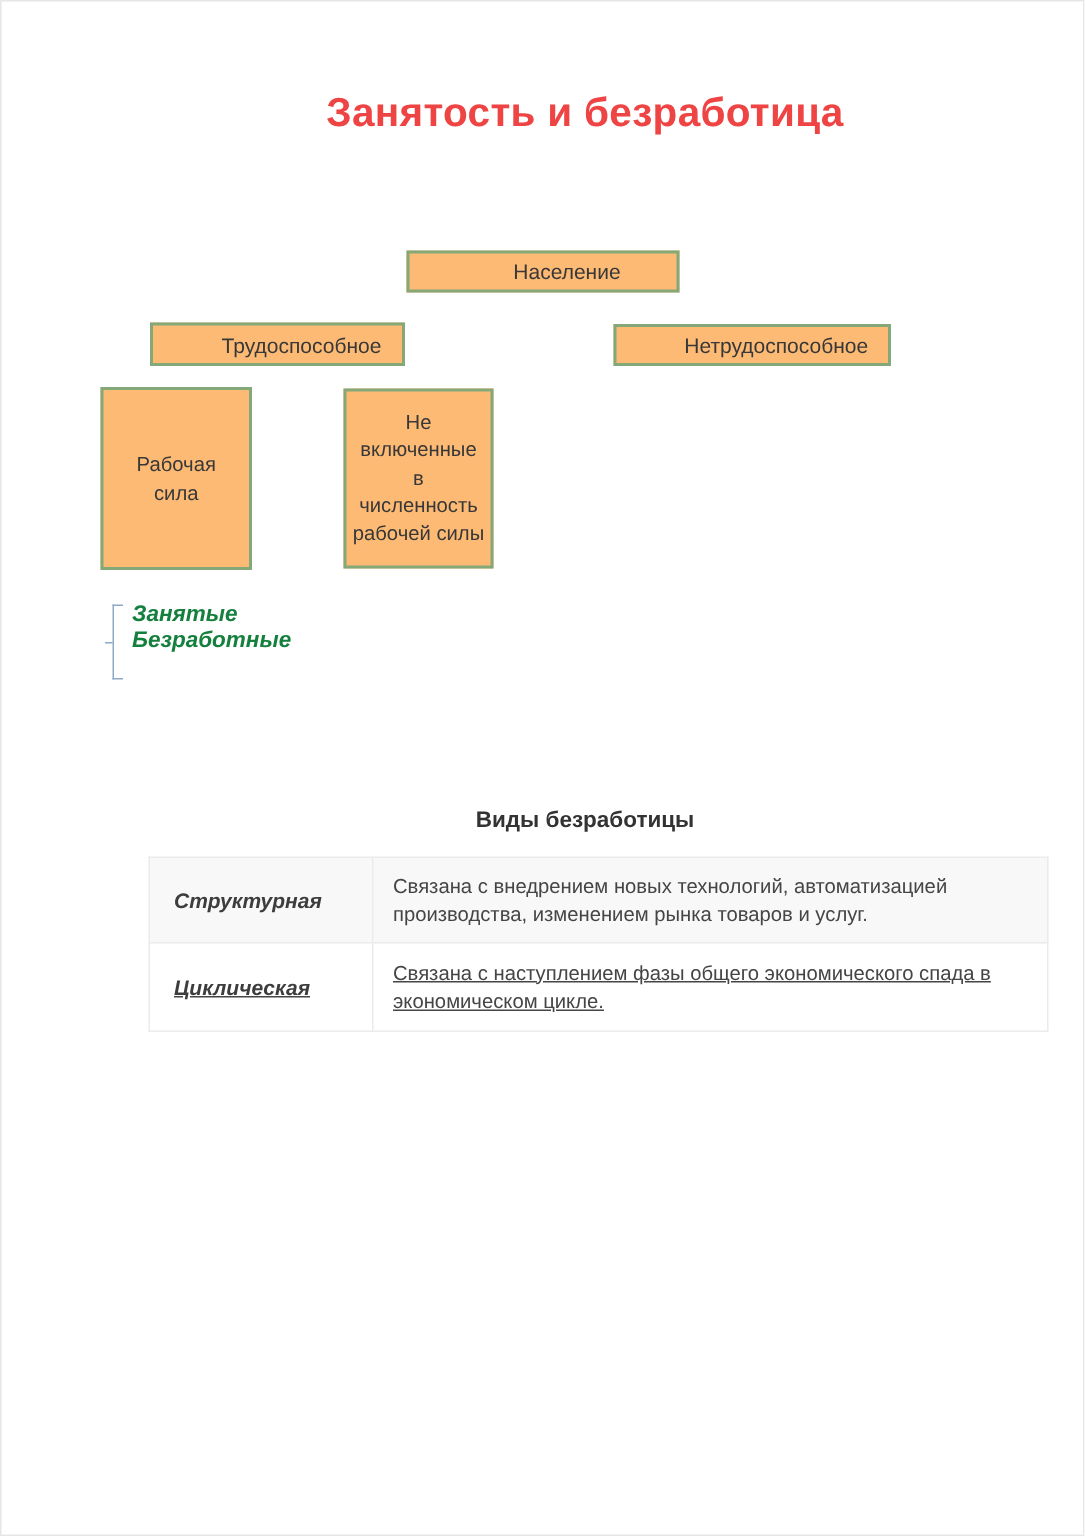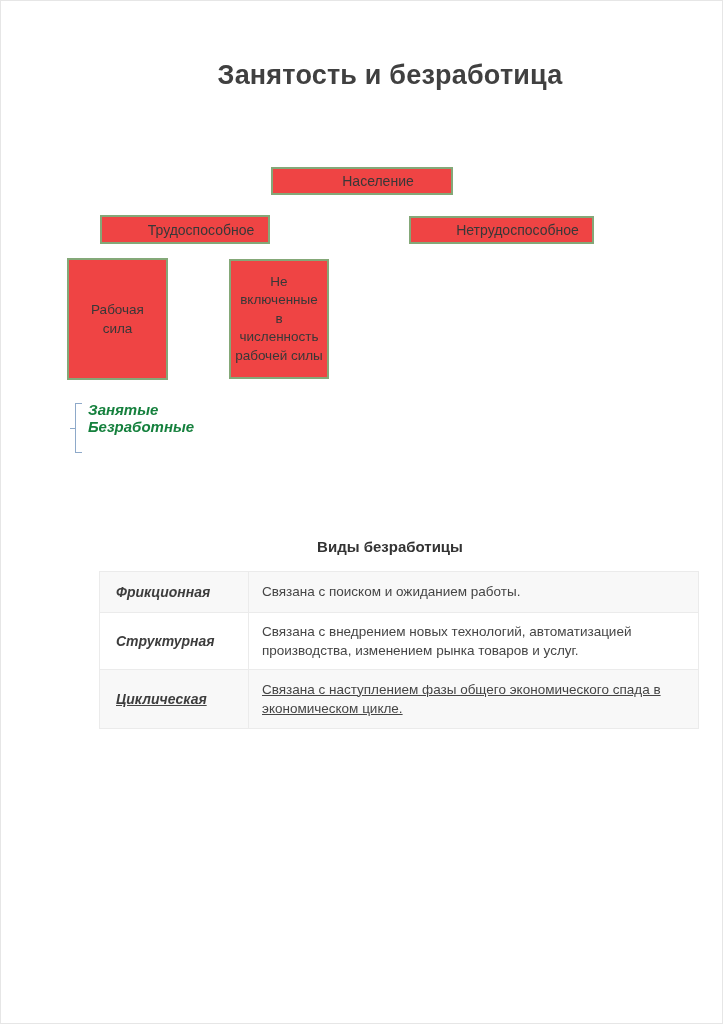--- a/index.html
+++ b/index.html
@@ -18,38 +18,38 @@
     overflow: hidden;
   }
   .title {
     position: absolute;
     left: 89px; top: 58px; width: 600px;
     margin: 0;
     text-align: center;
     font-size: 27px;
     line-height: 32px;
     font-weight: bold;
-    color: #404040;
+    color: #ef4444;
     letter-spacing: 0.2px;
   }
   .para {
     position: absolute;
     margin: 0;
     font-size: 15px;
     line-height: 19.5px;
     color: #3c3c3c;
   }
   .para-employment { left: 99px; top: 115px; width: 578px; }
   .para-unemployment { left: 99px; top: 484px; width: 565px; }
   .term { font-weight: bold; font-style: italic; }
 
   
   .box {
     position: absolute;
-    background: #ef4444;
+    background: #fdba74;
     border: 2px solid #84a878;
     box-sizing: border-box;
     color: #383838;
     font-size: 14px;
     display: flex;
     align-items: center;
     justify-content: center;
   }
   .box-single { padding-left: 32px; }
   .box-population { left: 270px; top: 166px; width: 182px; height: 28px; }
@@ -156,24 +156,20 @@
   <div class="bracket-labels">
     <div>Занятые</div>
     <div>Безработные</div>
   </div>
 
 
   <div class="table-title">Виды безработицы</div>
 
   <table class="types-table">
     <tbody>
-      <tr class="row-1">
-        <td class="term-cell">Фрикционная</td>
-        <td class="desc-cell">Связана с поиском и ожиданием работы.</td>
-      </tr>
       <tr class="row-2">
         <td class="term-cell">Структурная</td>
         <td class="desc-cell">Связана с внедрением новых технологий, автоматизацией производства, изменением рынка товаров и услуг.</td>
       </tr>
       <tr class="row-3">
         <td class="term-cell">Циклическая</td>
         <td class="desc-cell">Связана с наступлением фазы общего экономического спада в экономическом цикле.</td>
       </tr>
     </tbody>
   </table>

